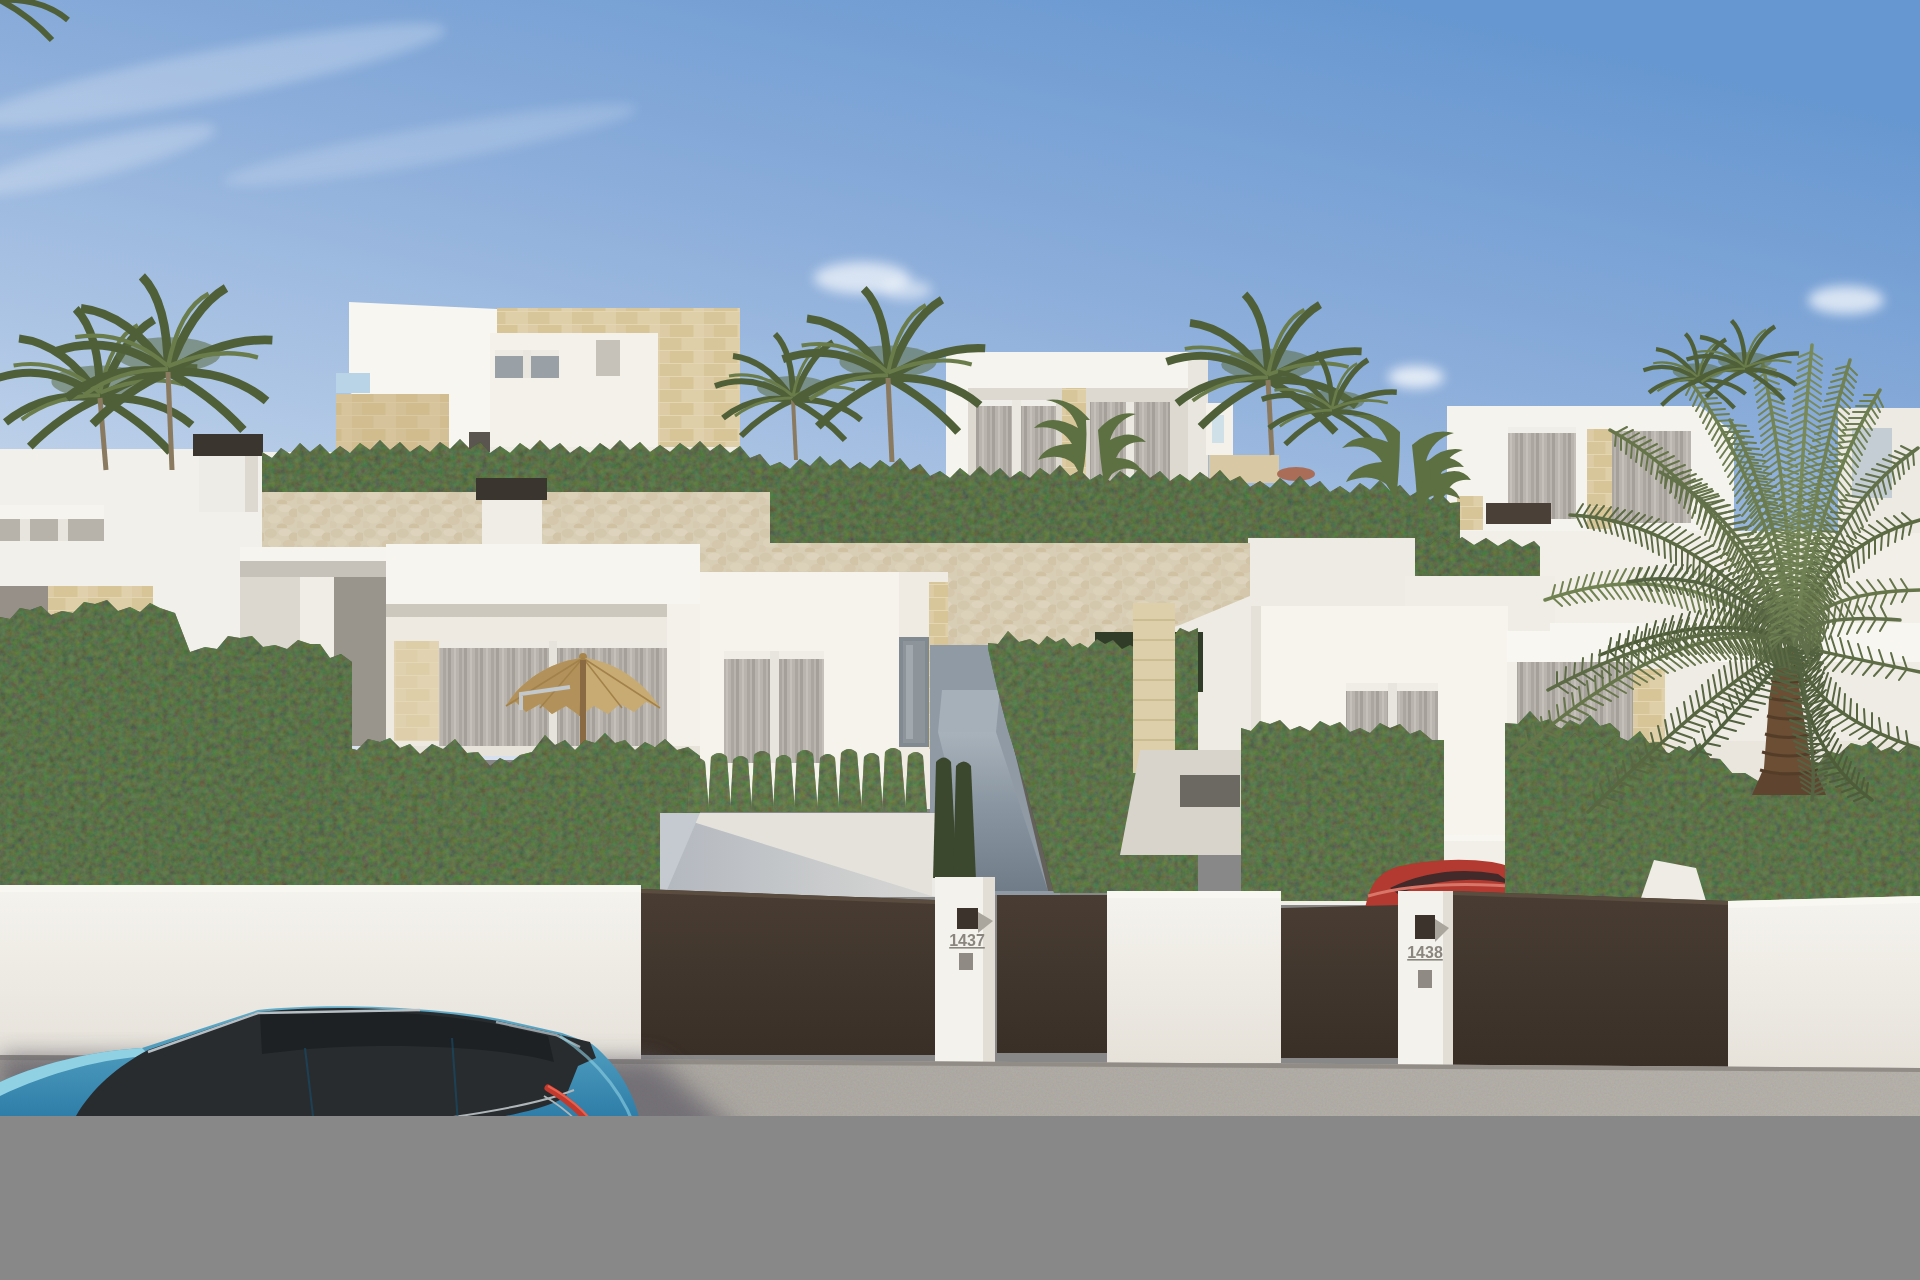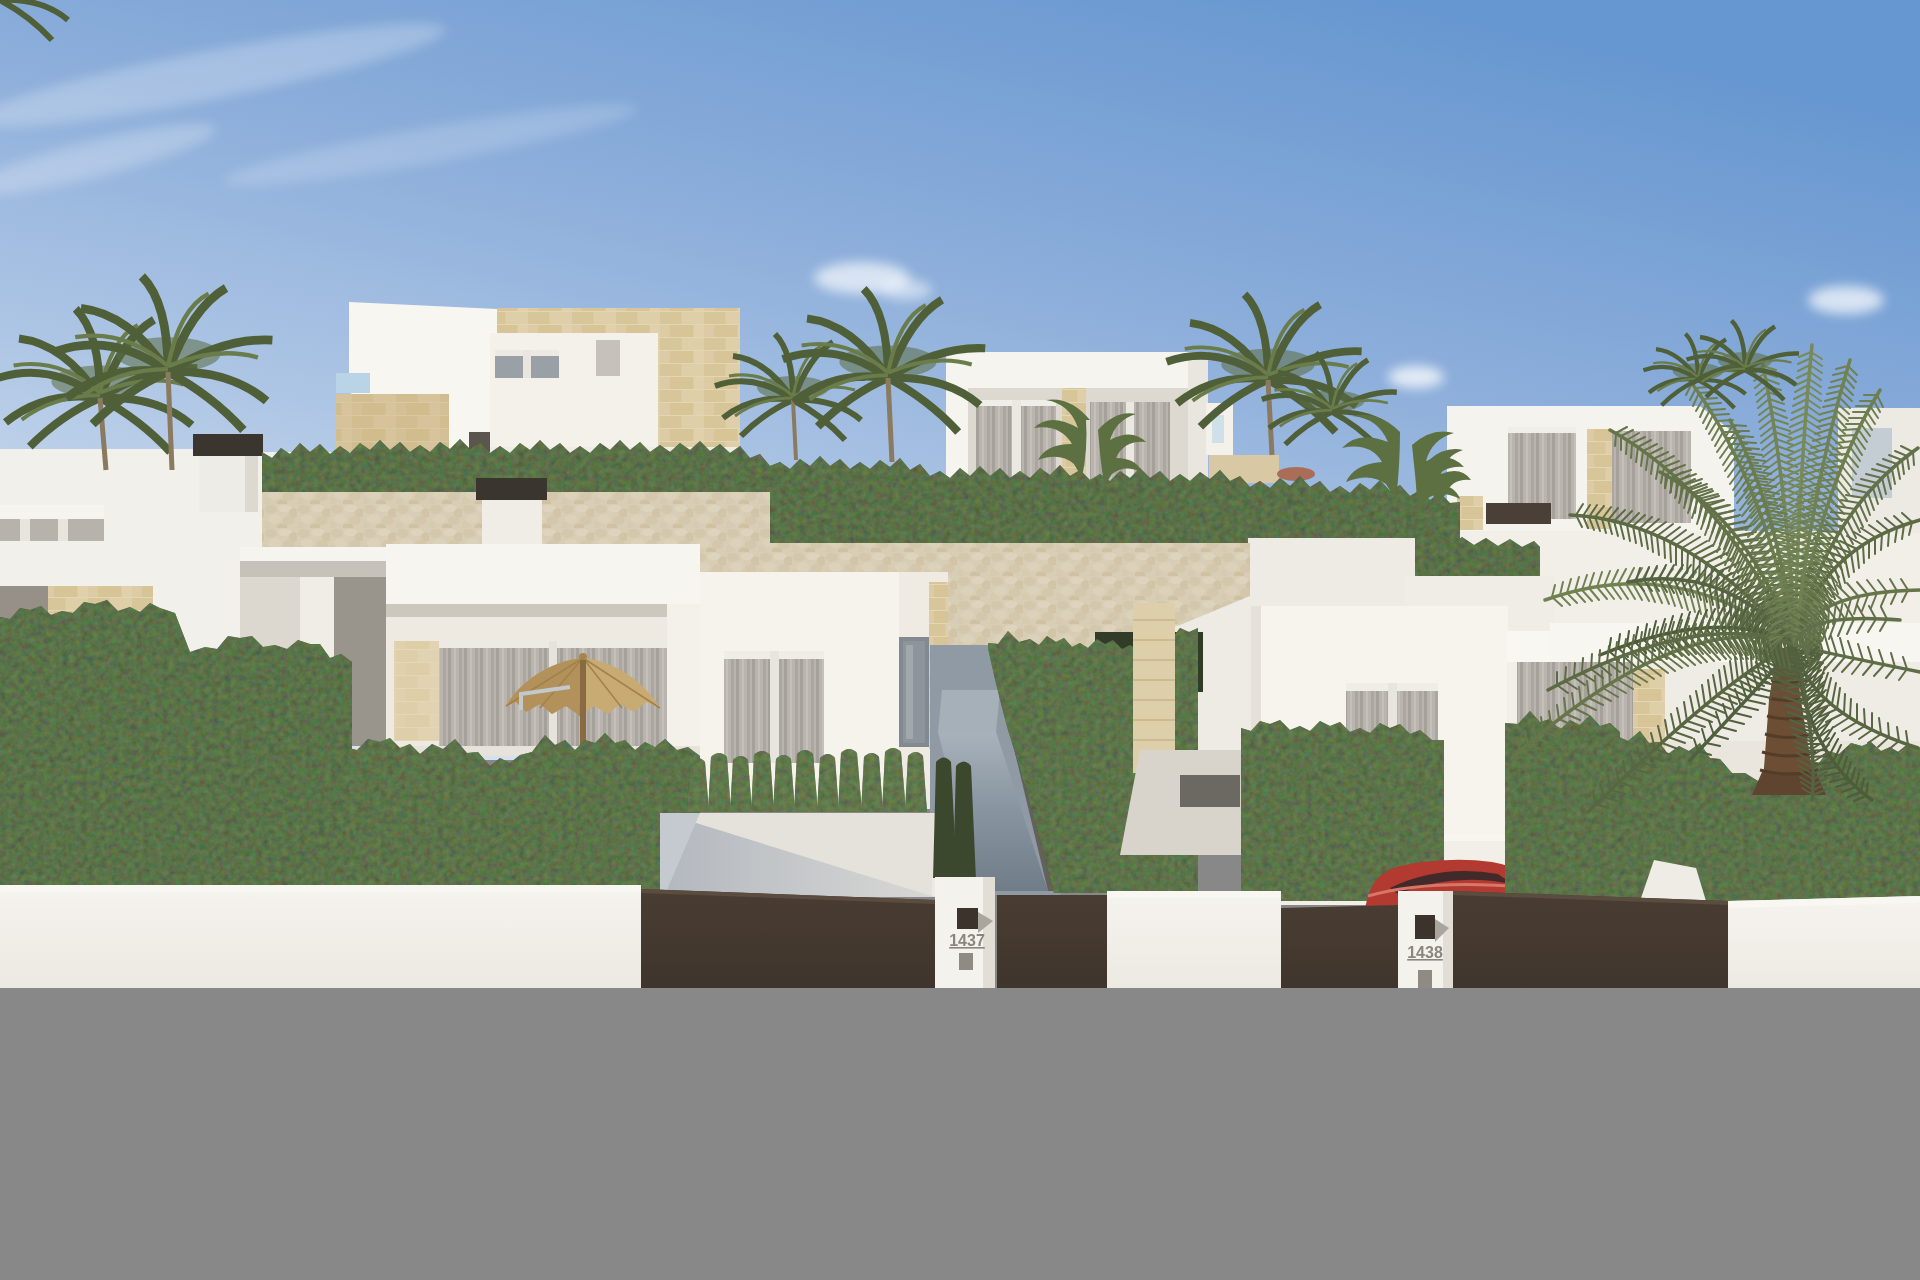--- a/index.html
+++ b/index.html
@@ -1,16 +1,16 @@
 <!DOCTYPE html>
 <html><head>
 <meta charset="utf-8">
 <style>
 html,body{margin:0;padding:0;background:#888;}
-#stage{width:1920px;height:988px;overflow:hidden;position:relative;font-family:"Liberation Sans",sans-serif;}
+#stage{width:1920px;height:1116px;overflow:hidden;position:relative;font-family:"Liberation Sans",sans-serif;}
 svg{display:block}
 </style>
 </head>
 <body>
 <div id="stage">
 <svg width="1920" height="1280" viewBox="0 0 1920 1280">
 <defs>
   <linearGradient id="sky" x1="0.15" y1="1" x2="0.72" y2="0">
     <stop offset="0" stop-color="#dce4f1"></stop>
     <stop offset="0.3" stop-color="#b5cbe7"></stop>

